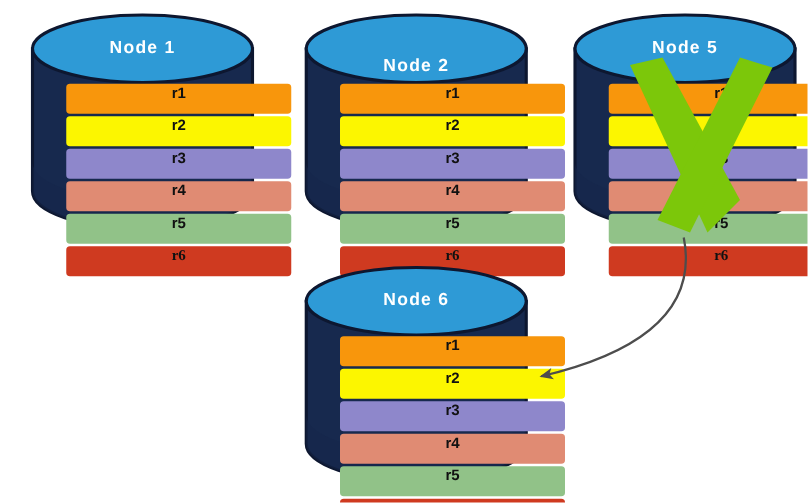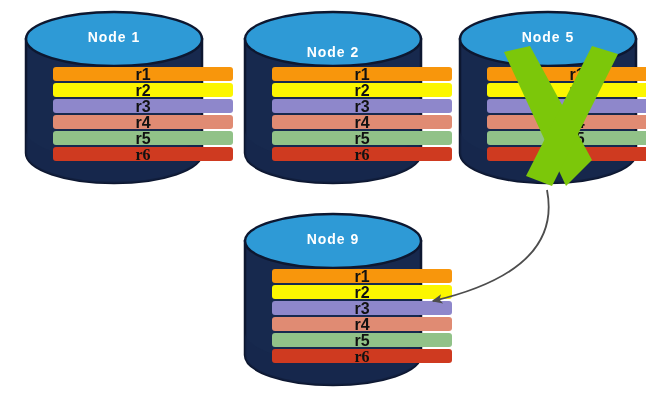--- a/index.html
+++ b/index.html
@@ -49,26 +49,26 @@
   }
 
   .rows {
     position: absolute;
     left: 0;
     width: 100%;
   }
 
   .row {
     position: relative;
-    height: 14px;
+    height: 24px;
     margin-bottom: 2px;
     border-radius: 3px;
     box-sizing: border-box;
     text-align: center;
-    font-size: 16px;
+    font-size: 12px;
     font-weight: bold;
     color: #111111;
     line-height: 15px;
     font-family: "Liberation Sans", sans-serif;
   }
   .row:last-child { margin-bottom: 0; font-family: Liberation Serif, serif; }
 
   .cross-layer {
     position: absolute;
     left: 0;
@@ -146,21 +146,21 @@
       </g>
     </svg>
   </div>
 
   <div class="node" style="left:243px; top:212px; width:180px; height:178px;">
     <svg class="node-svg" width="180" height="178" viewBox="0 0 180 178">
       <path d="M2,29 L2,143 A 88 30 0 0 0 178,143 L178,29 Z" fill="#17294e" stroke="#0d1730" stroke-width="2.5"></path>
       <path d="M2,120 L2,143 A 88 30 0 0 0 178,143 L178,120 A 88 30 0 0 1 2,120 Z" fill="#16274a" opacity="0.55"></path>
       <ellipse cx="90" cy="29" rx="88" ry="27" fill="#2e9ad6" stroke="#0d1730" stroke-width="2.5"></ellipse>
     </svg>
-    <div class="node-title" style="top:19px;">Node  9</div>
+    <div class="node-title" style="top:19px;">Node  6</div>
     <div class="rows" style="top:57px; padding:0 29px;">
       <div class="row" style="background: rgb(248, 150, 12);">r1</div>
       <div class="row" style="background: rgb(252, 246, 0);">r2</div>
       <div class="row" style="background: rgb(142, 135, 203);">r3</div>
       <div class="row" style="background: rgb(224, 139, 115);">r4</div>
       <div class="row" style="background: rgb(145, 194, 136);">r5</div>
       <div class="row" style="background: rgb(207, 58, 32);">r6</div>
     </div>
   </div>
 

